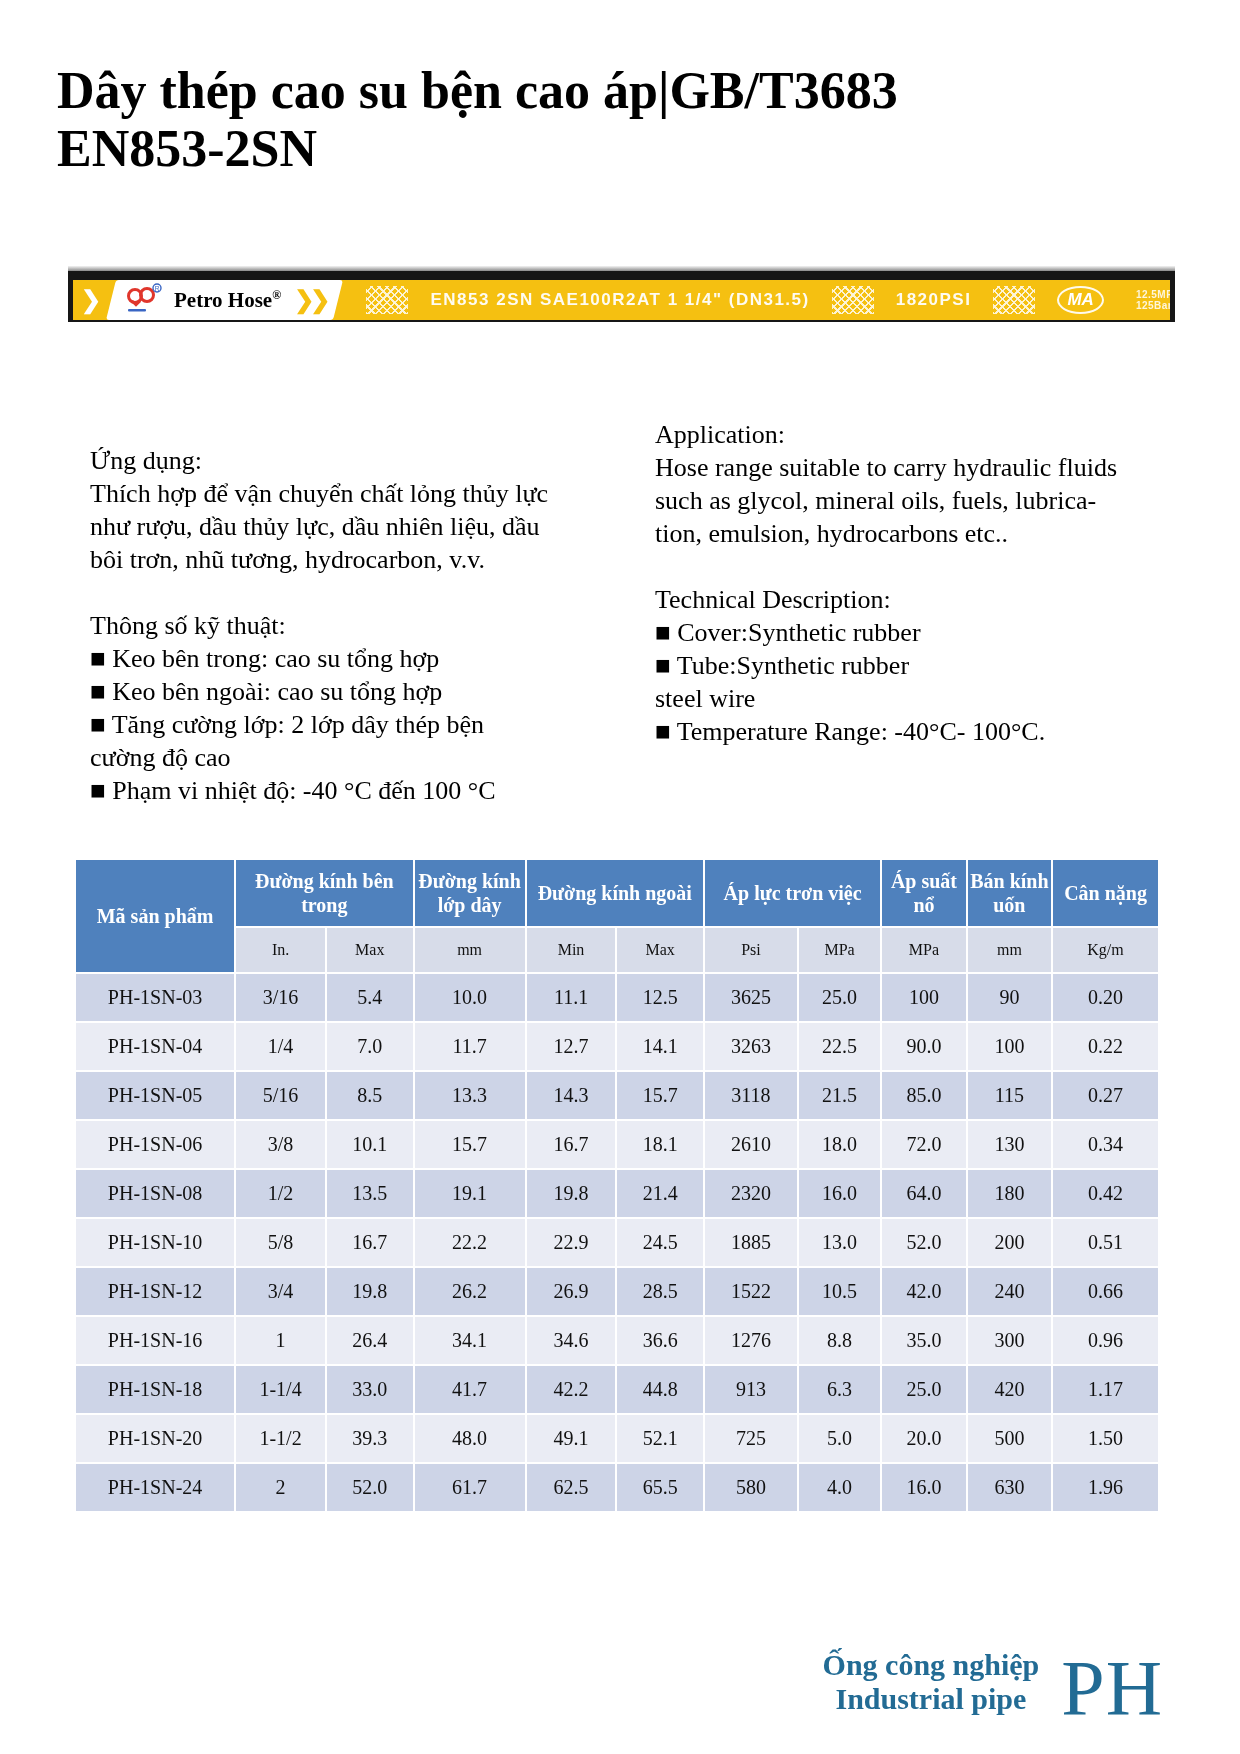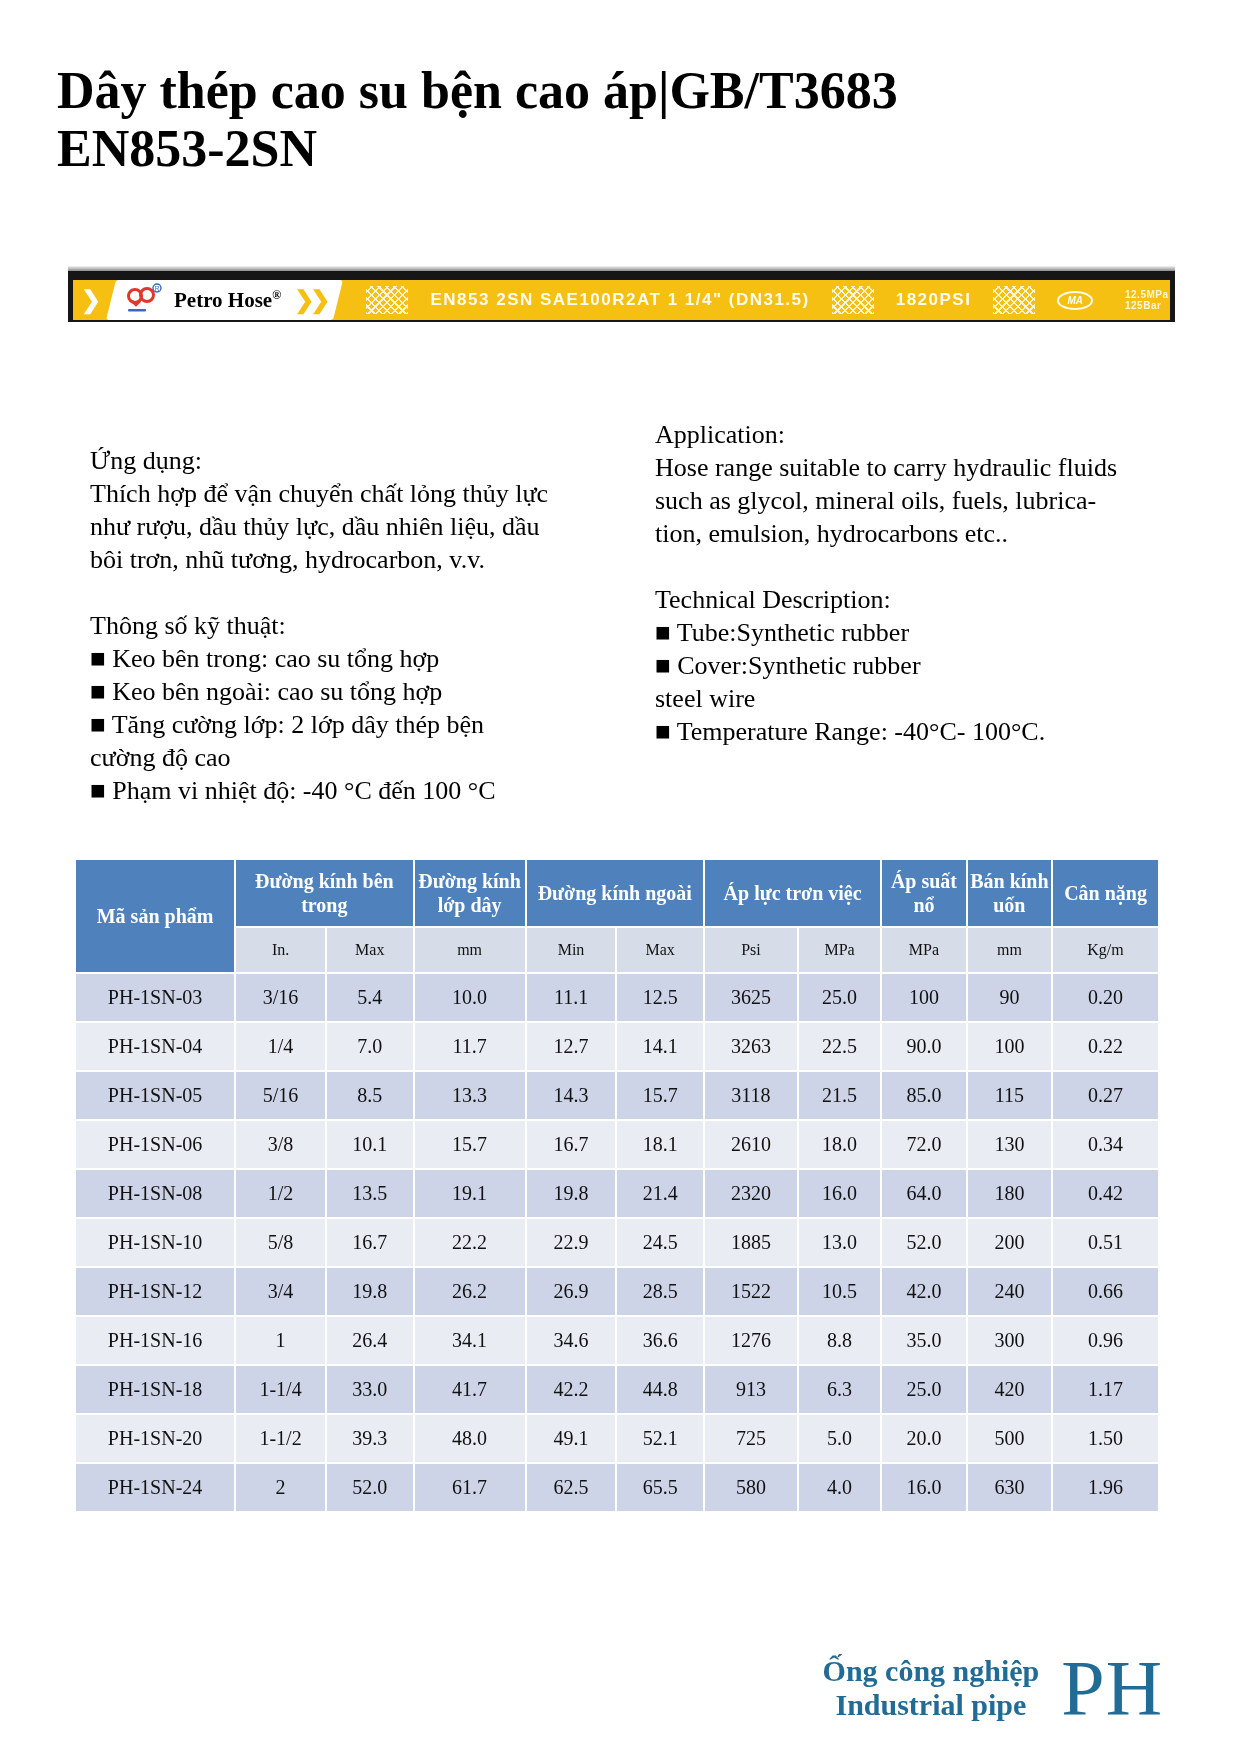--- a/index.html
+++ b/index.html
@@ -25,21 +25,21 @@
   .brand { font-size:21px; font-weight:700; white-space:nowrap; }
   .brand sup { font-size:12px; }
   .chev-yellow { color:var(--yellow); margin-left:6px; letter-spacing:-4px; }
   .hatch { flex:none; width:42px; height:28px; opacity:.85;
     background-image:
       repeating-linear-gradient(45deg, rgba(255,255,255,.95) 0 1.6px, transparent 1.6px 5.5px),
       repeating-linear-gradient(-45deg, rgba(255,255,255,.95) 0 1.6px, transparent 1.6px 5.5px); }
   .banner-text { flex:none; color:#fff; font-family:"Liberation Sans", sans-serif;
     font-weight:700; font-size:17px; letter-spacing:1.5px; white-space:nowrap; opacity:.95; }
   .ma-badge { flex:none; color:#fff; border:2px solid rgba(255,255,255,.92); border-radius:50%;
-    font-family:"Liberation Sans", sans-serif; font-style:italic; font-weight:700; font-size:10px;
+    font-family:"Liberation Sans", sans-serif; font-style:italic; font-weight:700; font-size:17px;
     padding:2px 8px; }
   .banner-small { flex:none; color:rgba(255,255,255,.85); font-family:"Liberation Sans", sans-serif;
     font-weight:700; font-size:10px; line-height:11px; letter-spacing:.5px; white-space:nowrap; }
   .ml30 { margin-left:28px; } .ml22 { margin-left:22px; } .ml16 { margin-left:32px; }
 
   
   .columns { position:absolute; left:90px; top:418px; width:1075px; display:flex; }
   .col { font-size:26px; line-height:33px; }
   .col .line, .col .para div, .col .list div { white-space:nowrap; }
   .col-left { flex:none; width:565px; padding-top:26px; }
@@ -54,21 +54,21 @@
   .spec-table tr.hr1 { height:68px; }
   .spec-table tr.hr2 { height:46px; }
   .spec-table tbody tr { height:49px; }
   .spec-table th.h1 { background:var(--hdr-blue); color:#fff; font-weight:700; font-size:20px; line-height:24px; }
   .spec-table th.h2 { background:var(--subhdr); color:#111; font-weight:400; font-size:16px; }
   .spec-table tbody tr.dark td { background:var(--row-dark); }
   .spec-table tbody tr.light td { background:var(--row-light); }
   .spec-table td { font-size:20px; color:#111; }
 
   
-  .footer { position:absolute; right:77px; top:1648px; display:flex; align-items:center; gap:22px;
+  .footer { position:absolute; right:77px; top:1648px; display:flex; align-items:flex-start; gap:22px;
     color:var(--footer-blue); }
   .footer-lines { text-align:center; font-weight:700; font-size:30px; line-height:34px; }
   .footer-logo { font-size:78px; line-height:80px; font-weight:400; letter-spacing:1px; }
 </style>
 </head>
 <body>
 
 <div class="page">
 
   <h1 class="page-title">Dây thép cao su bện cao áp|GB/T3683 EN853-2SN</h1>
@@ -127,22 +127,22 @@
     <div class="col col-right">
       <div class="line">Application:</div>
       <div class="para">
           <div>Hose range suitable to carry hydraulic fluids</div>
           <div>such as glycol, mineral oils, fuels, lubrica-</div>
           <div>tion, emulsion, hydrocarbons etc..</div>
         </div>
       <div class="gap-line"></div>
       <div class="line">Technical Description:</div>
       <div class="list">
+          <div>■ Cover:Synthetic rubber</div>
           <div>■ Tube:Synthetic rubber</div>
-          <div>■ Cover:Synthetic rubber</div>
           <div>steel wire</div>
           <div>■ Temperature Range: -40°C- 100°C.</div>
         </div>
     </div>
   </div>
 
   <table class="spec-table">
       <colgroup>
         <col style="width: 150px;">
         <col style="width: 85px;">

